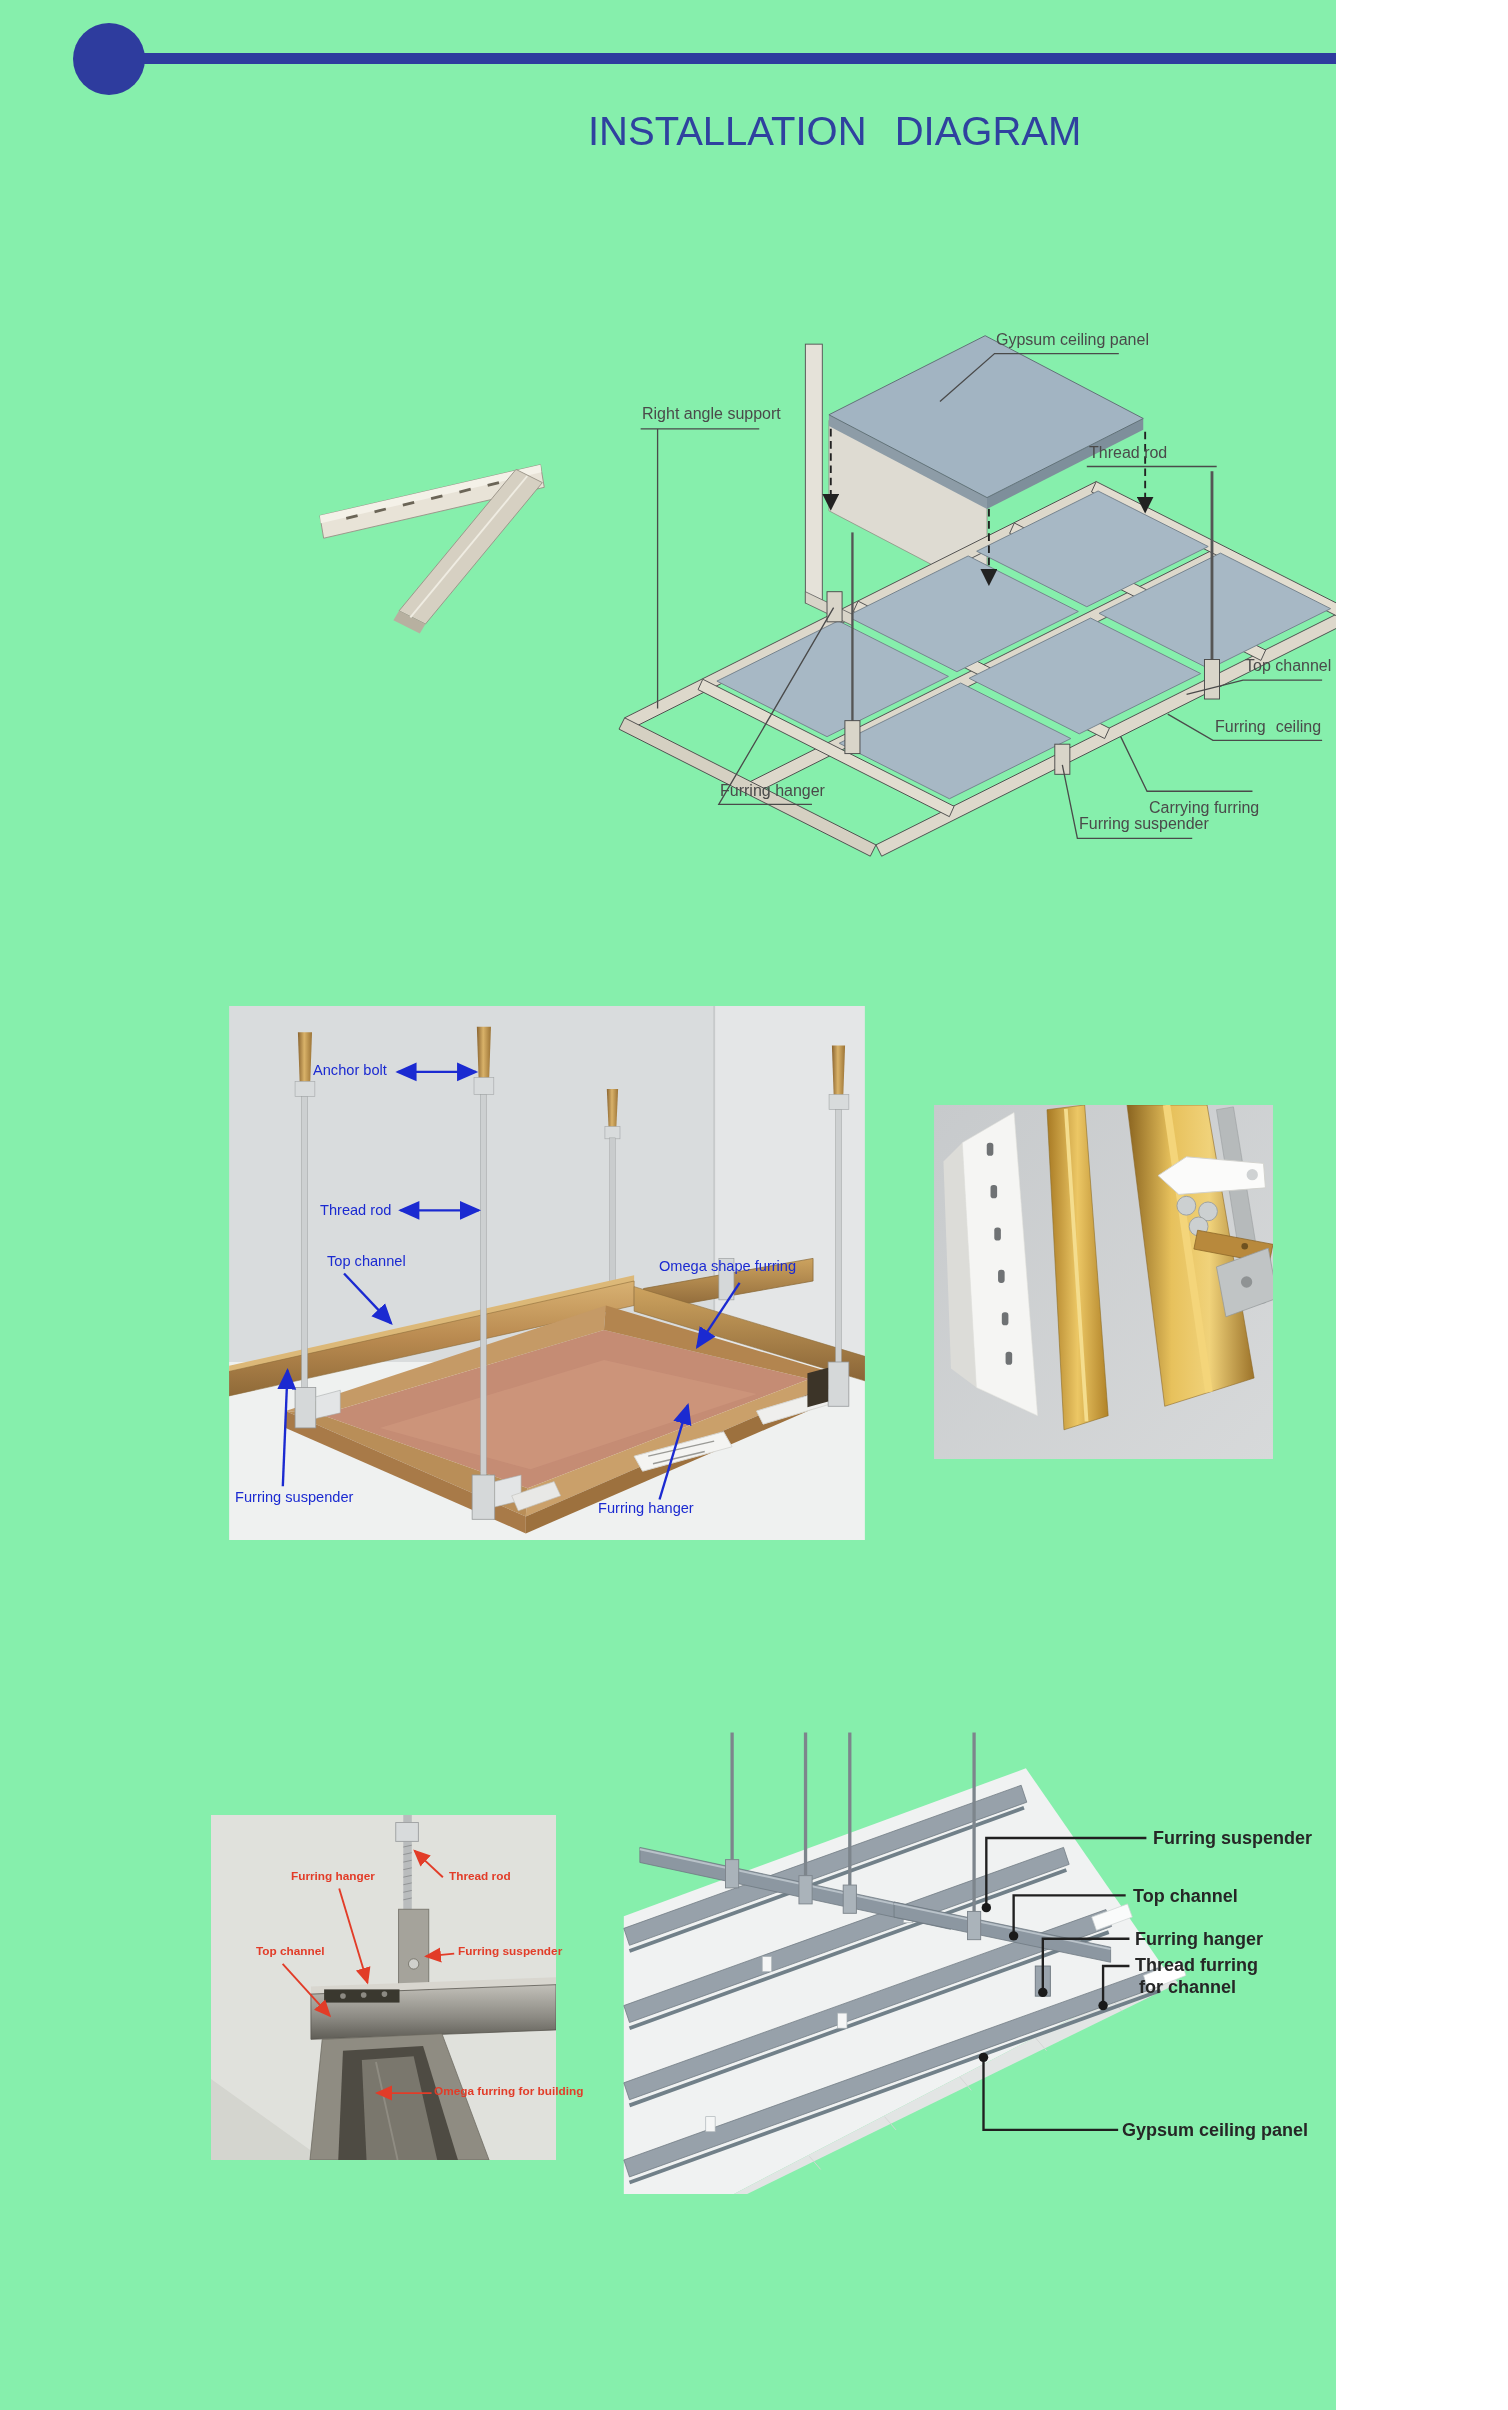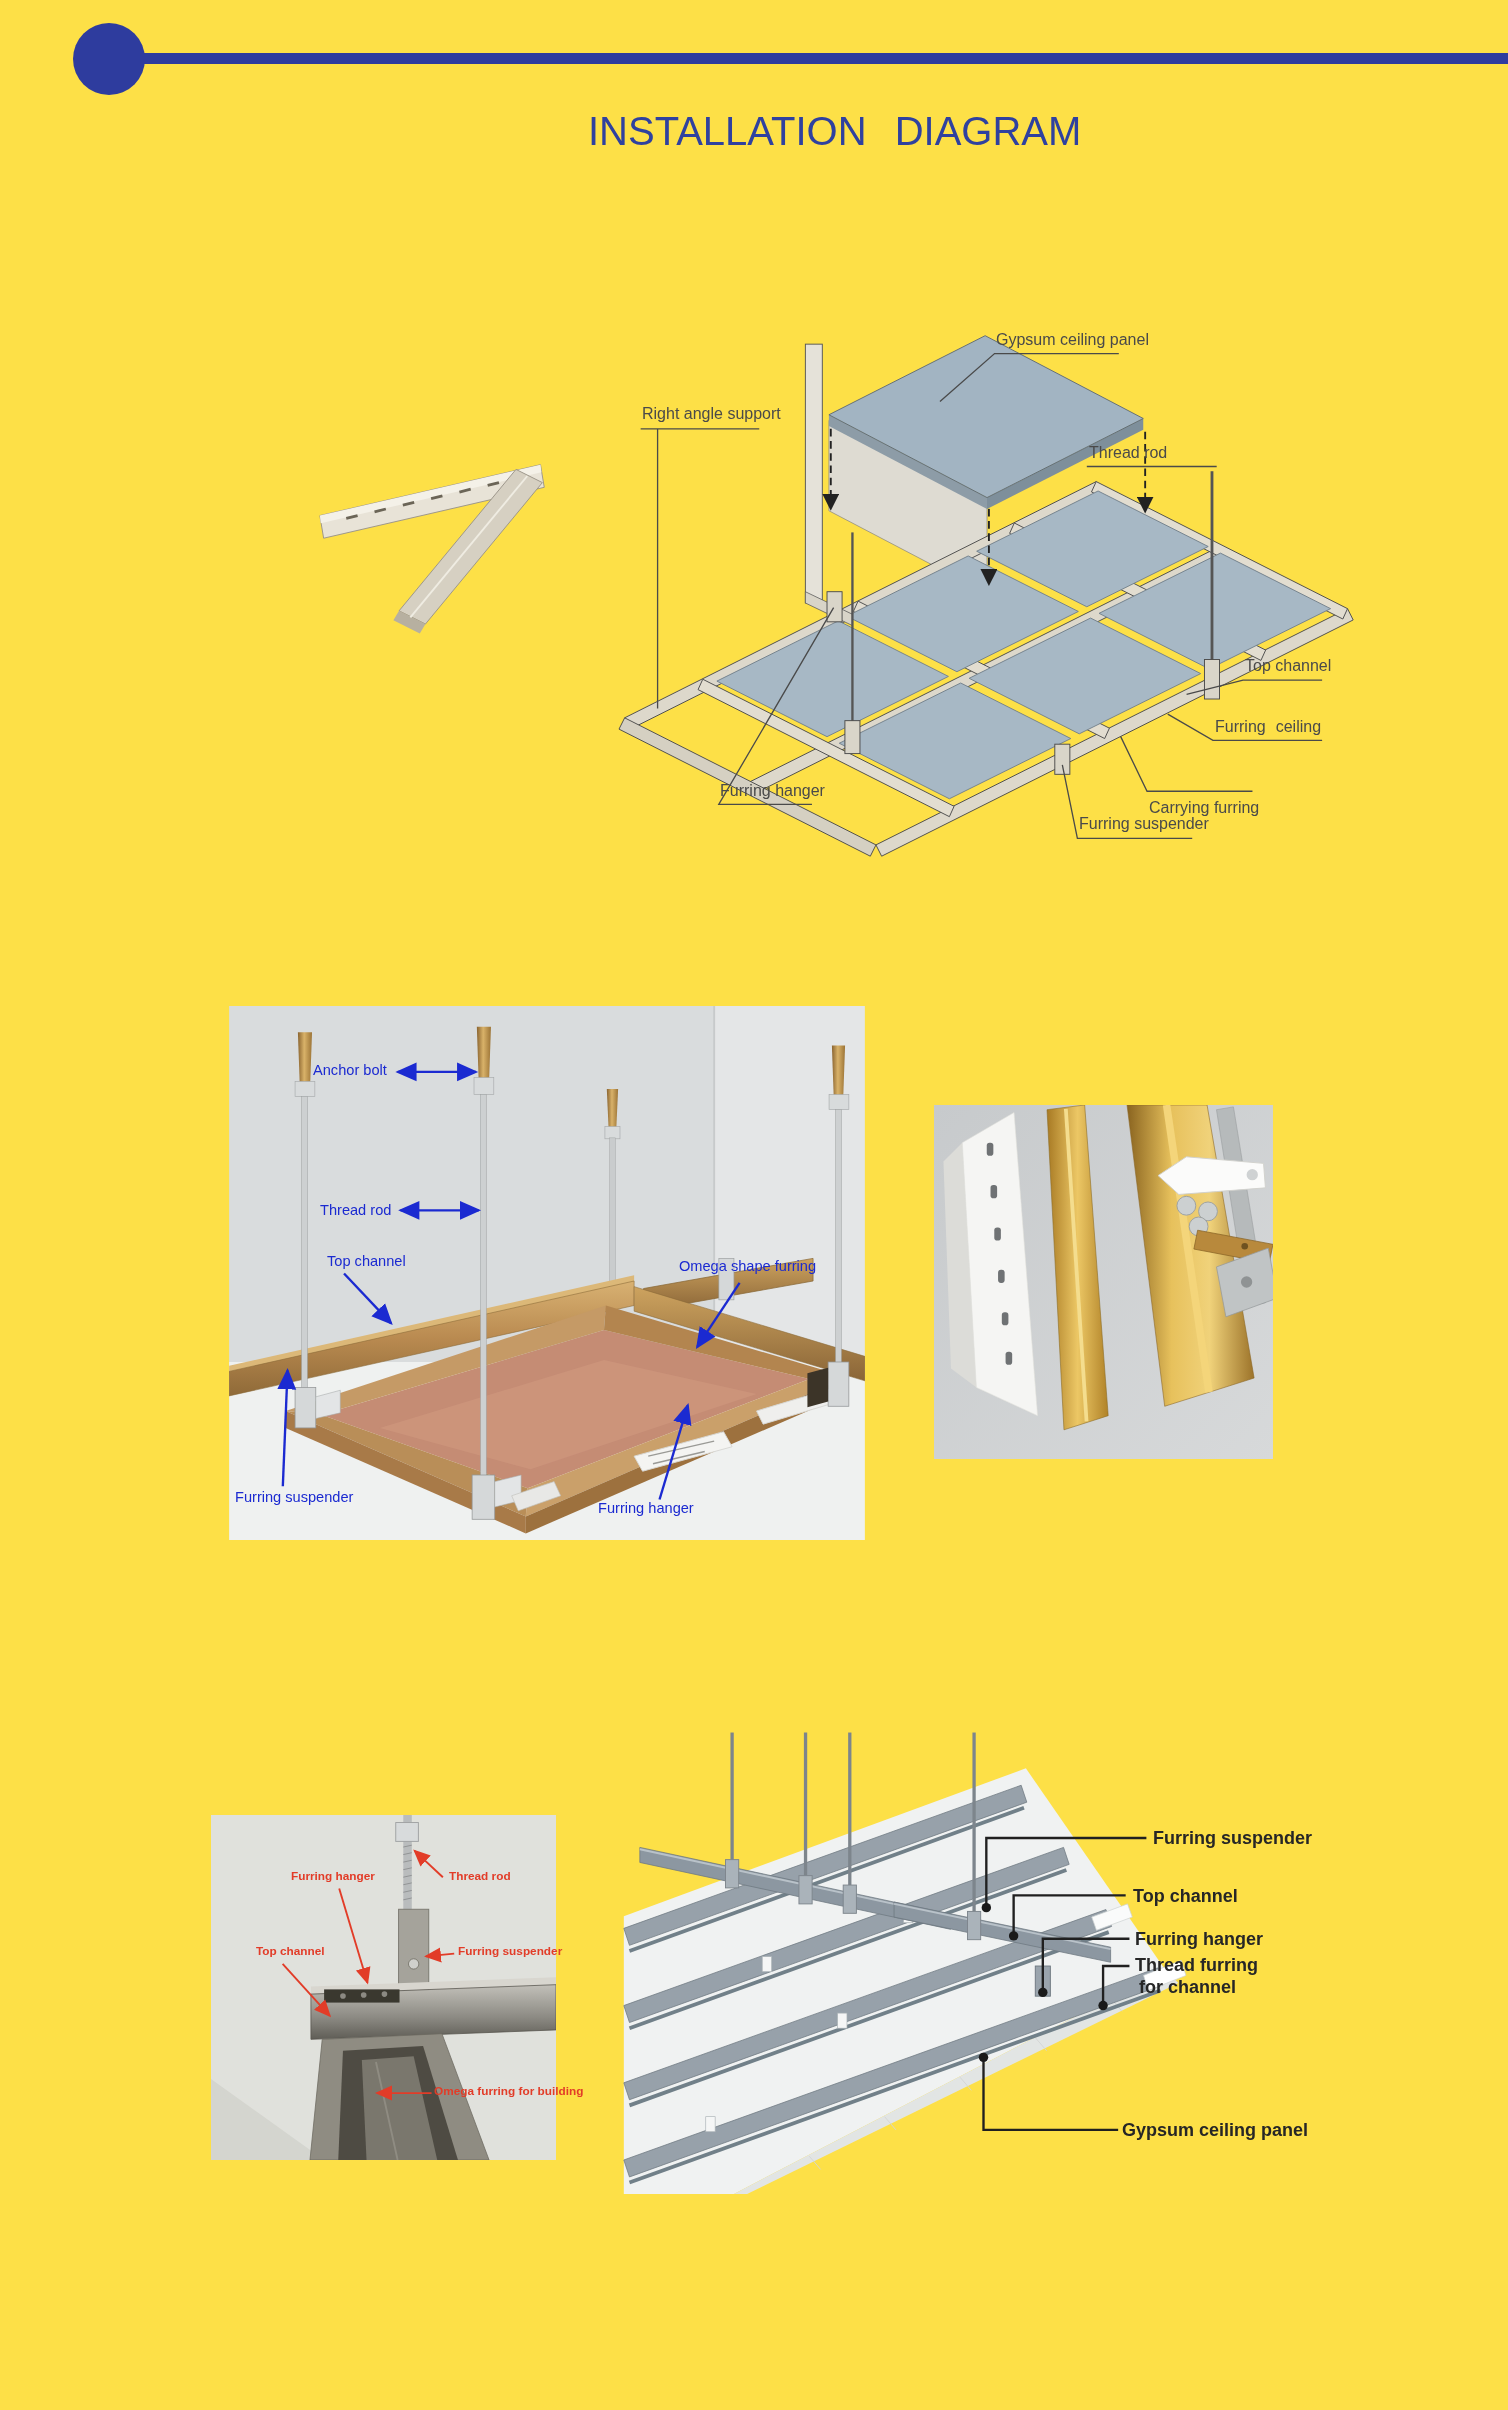--- a/index.html
+++ b/index.html
@@ -1,16 +1,16 @@
 <!DOCTYPE html>
 <html style="font-size:15px"><head>
 <meta charset="utf-8">
 <style>
   html,body{margin:0;padding:0;background:#ffffff;}
-  #page{position:relative;width:1508px;height:2411px;background:#fde047;overflow:hidden;
+  #page{position:relative;width:1336px;height:2411px;background:#86efac;overflow:hidden;
         font-family:"Liberation Sans",sans-serif;}
   .lab{position:absolute;white-space:nowrap;line-height:1.15;text-align:center;}
   .l-d1{font-size:16px;color:#4a4a4a;}
   .l-p2{font-size:14.6px;font-weight:400;color:#1b2ad1;}
   .l-p4{font-size:11.8px;font-weight:700;color:#e23c28;}
   .l-d5{font-size:18px;font-weight:700;color:#262626;}
   #title{position:absolute;left:588px;top:109px;font-size:40px;font-weight:500;
          color:#2f419f;letter-spacing:0px;word-spacing:17px;}
   #top-circle{position:absolute;left:73px;top:22.6px;width:72px;height:72px;border-radius:50%;background:#2e3c9e;}
   #top-line{position:absolute;left:104px;top:53px;width:1405px;height:11.3px;background:#2e3c9e;}
@@ -194,21 +194,21 @@
       <line x1="122" y1="284" x2="172" y2="337" marker-end="url(#ah-blue)"></line>
       <line x1="542" y1="294" x2="497" y2="362" marker-end="url(#ah-blue)"></line>
       <line x1="57" y1="510" x2="62" y2="387" marker-end="url(#ah-blue)"></line>
       <line x1="457" y1="524" x2="487" y2="424" marker-end="url(#ah-blue)"></line>
     </g>
   </svg>
 
   <div class="lab l-p2" style="left:313px;top:1062px">Anchor bolt</div>
   <div class="lab l-p2" style="left:320px;top:1202px">Thread rod</div>
   <div class="lab l-p2" style="left:327px;top:1253px">Top channel</div>
-  <div class="lab l-p2" style="left:679px;top:1258px">Omega shape furring</div>
+  <div class="lab l-p2" style="left:659px;top:1258px">Omega shape furring</div>
   <div class="lab l-p2" style="left:235px;top:1489px">Furring suspender</div>
   <div class="lab l-p2" style="left:598px;top:1500px">Furring hanger</div>
 
   <svg style="left:934px;top:1105px" width="339" height="354" viewBox="0 0 360 376">
     <defs>
       <linearGradient id="bg3" x1="0" y1="0" x2="1" y2="1">
         <stop offset="0" stop-color="#c7cacc"></stop>
           <stop offset="1" stop-color="#d7d9da"></stop>
       </linearGradient>
       <linearGradient id="gold3" x1="0" y1="0" x2="1" y2="0">

